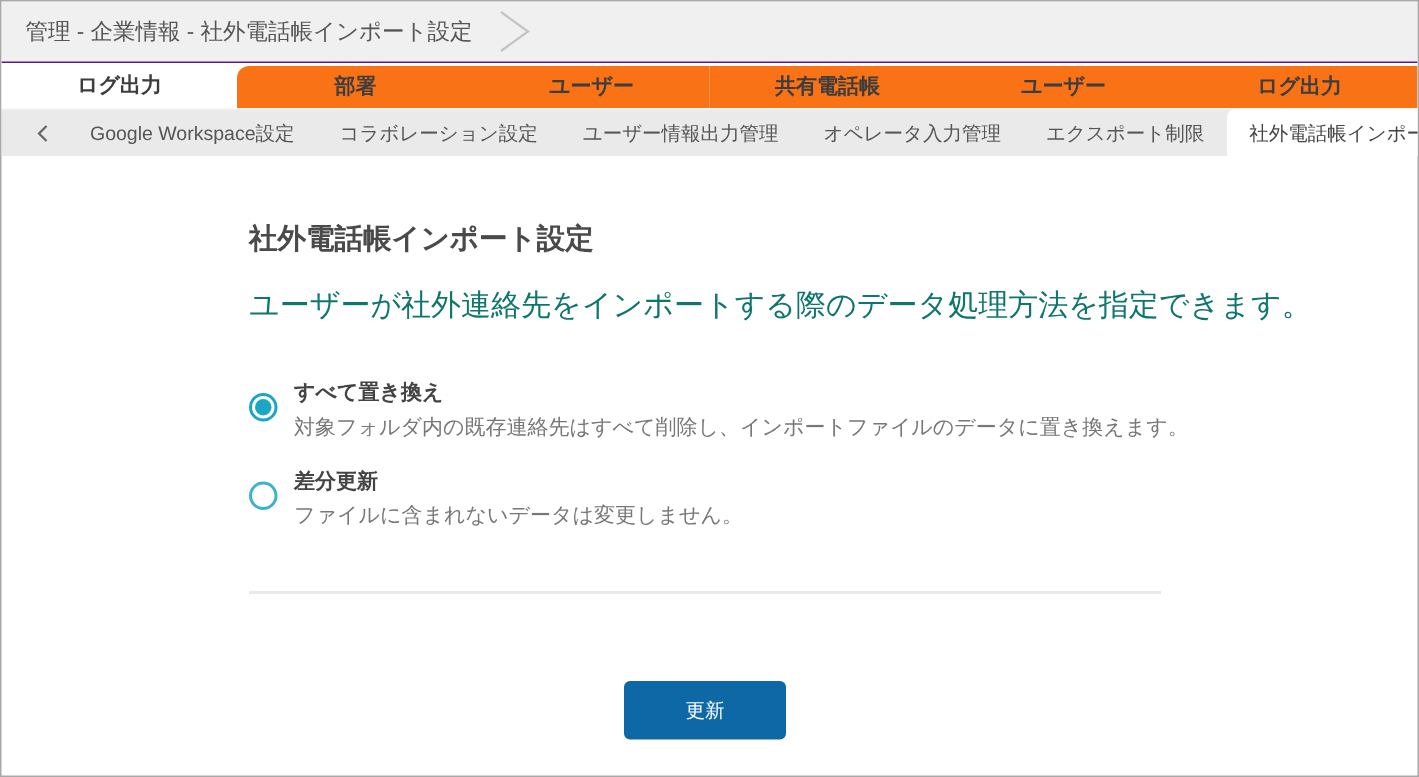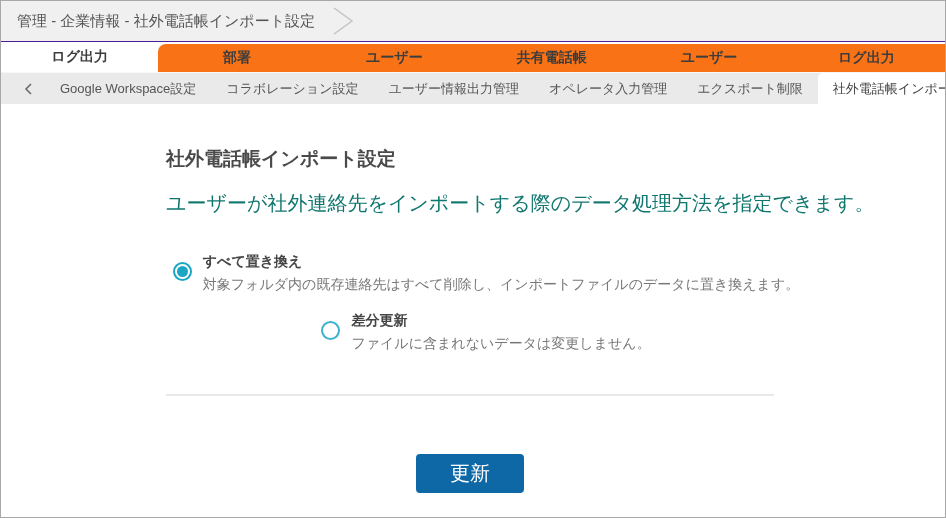--- a/index.html
+++ b/index.html
@@ -36,36 +36,36 @@
   .stab{
     display:block;line-height:31px;padding:0 15px;white-space:nowrap;
     cursor:pointer;user-select:none;
   }
   .stab.clipped{width:34px;padding:0 6px 0 0;overflow:hidden;direction:rtl;}
   .stab.active{background:#fff;border-radius:5px 5px 0 0;color:#444;}
   
   .content{padding:42px 0 0 165px;}
   .page-title{font-size:19px;font-weight:bold;color:#4a4a4a;margin:0 0 18px 0;}
   .lead{font-size:20px;color:#0f766e;margin:0 0 34px 0;}
-  .option{display:flex;gap:11px;margin:0 0 15px 0;width:640px;cursor:pointer;justify-content:center;}
+  .option{display:flex;gap:11px;margin:0 0 15px 0;width:640px;cursor:pointer;}
   .radio{
     width:15px;height:15px;border:2px solid #3cb2cc;border-radius:50%;
     margin-top:11px;flex:none;position:relative;background:#fff;
   }
   .radio.checked{border-color:#1ba6c3;}
   .radio.checked::after{
     content:"";position:absolute;left:2px;top:2px;right:2px;bottom:2px;
     background:#1ba6c3;border-radius:50%;
   }
   .opt-label{font-size:14px;font-weight:bold;color:#444;line-height:21px;margin-bottom:2px;}
   .opt-desc{font-size:14px;color:#777;line-height:21px;}
   .divider{border:none;border-top:2px solid #e9e9e9;width:608px;margin:40px 0 0 0;}
   .btn-row{width:608px;text-align:center;margin-top:58px;}
   .update-btn{
-    width:108px;height:39px;background:#0e68a6;color:#fff;font-size:20px;
+    width:108px;height:39px;background:#0e68a6;color:#fff;font-size:13px;
     border:none;border-radius:4px;cursor:pointer;font-family:inherit;
   }
 </style>
 </head>
 <body>
 
 <div class="frame">
 
   <div class="breadcrumb-bar">
     <span>管理 - 企業情報 - 社外電話帳インポート設定</span>

